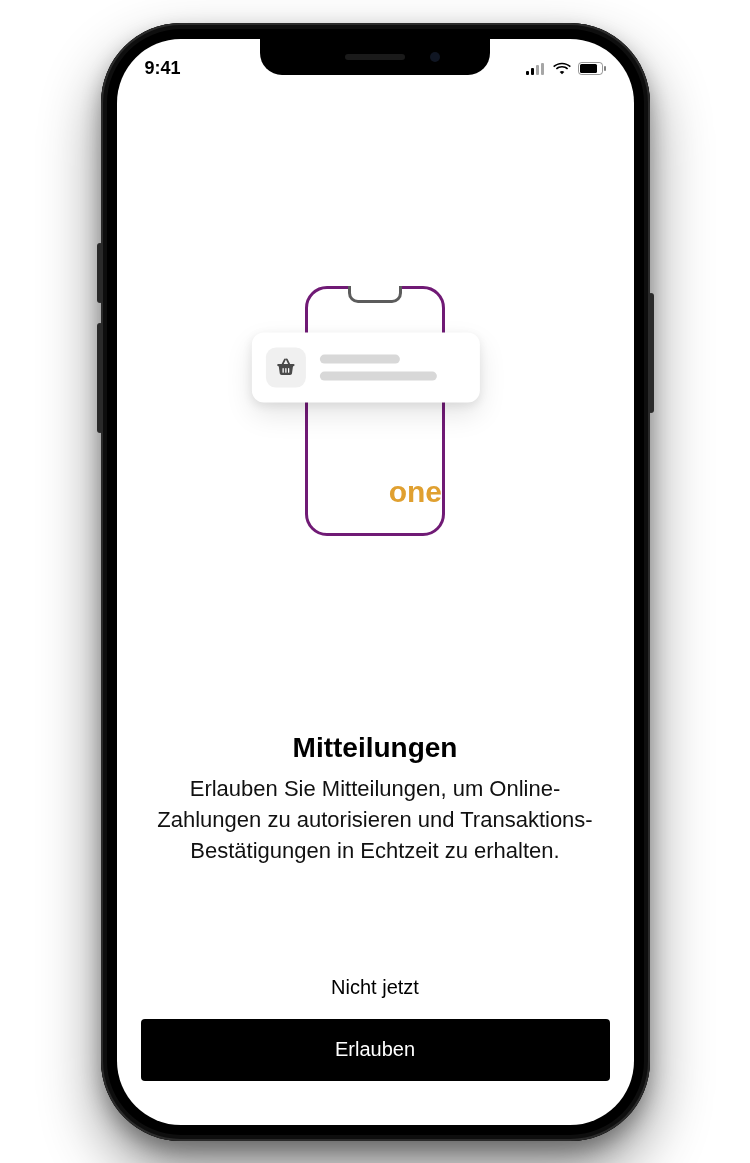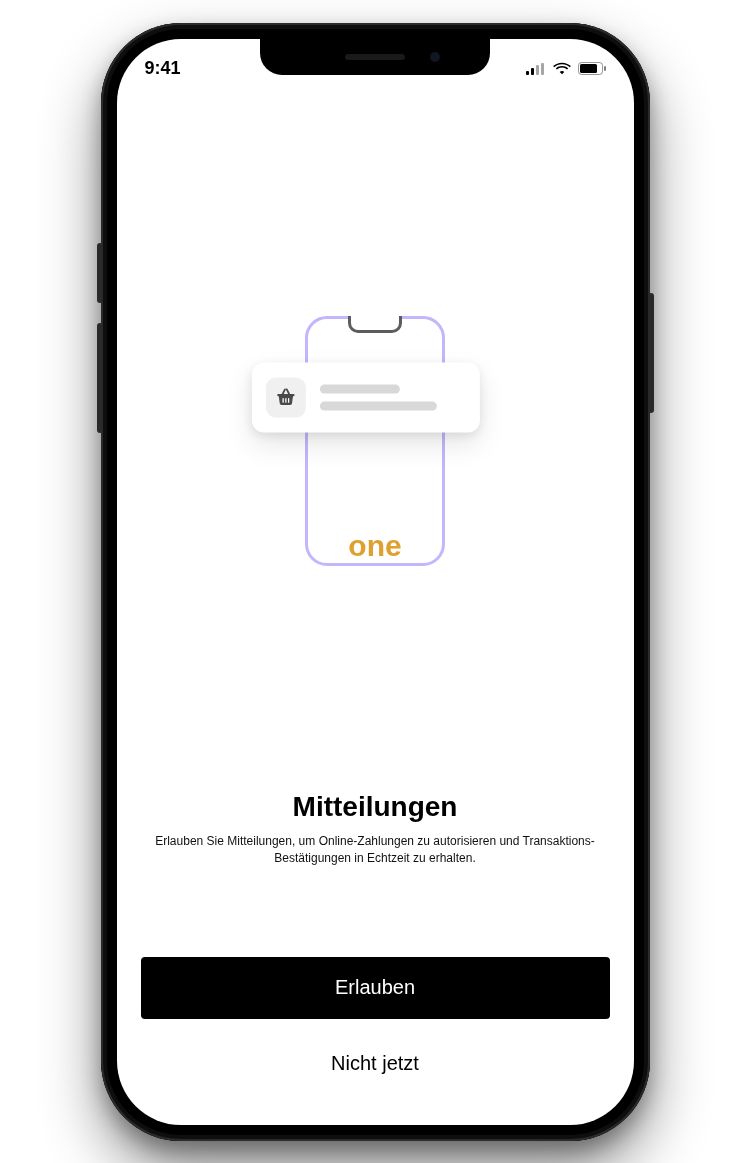--- a/index.html
+++ b/index.html
@@ -116,27 +116,28 @@
     flex:1;
     display:flex;
     align-items:center;
     justify-content:center;
     width:100%;
     position:relative;
   }
   .illus-phone {
     width: 140px;
     height: 250px;
-    border: 3px solid #c4b5fd;
+    border: 3px solid #701a75;
     border-radius: 22px;
     position: relative;
     display:flex;
     flex-direction:column;
-    align-items:center;
+    align-items:flex-end;
     justify-content:flex-end;
+    padding-bottom:24px;
   }
   .illus-phone::before {
     content:"";
     position:absolute;
     top:-3px;
     left:50%;
     transform:translateX(-50%);
     width:48px;
     height:14px;
     background:#fff;
@@ -186,21 +187,21 @@
   .illus-notif .lines span:last-child  { width:80%; }
 
   .text-block { text-align:center; padding: 0 8px; }
   .title {
     font-size: 28px;
     font-weight: 700;
     color:#000;
     margin: 0 0 10px;
   }
   .desc {
-    font-size: 12px;
+    font-size: 22px;
     line-height: 1.4;
     color:#111;
     margin:0;
   }
 
   .spacer { height: 90px; flex:none; }
 
   .btn {
     width: 100%;
     height: 62px;
@@ -280,19 +281,19 @@
         </div>
       </div>
 
       <div class="text-block">
         <h1 class="title">Mitteilungen</h1>
         <p class="desc">Erlauben Sie Mitteilungen, um Online-Zahlungen zu autorisieren und Transaktions-Bestätigungen in Echtzeit zu erhalten.</p>
       </div>
 
       <div class="spacer"></div>
 
+      <div class="btn btn-secondary">Nicht jetzt</div>
       <div class="btn btn-primary">Erlauben</div>
-      <div class="btn btn-secondary">Nicht jetzt</div>
 
     </div>
 
   </div>
 </div>
 
 </body></html>

